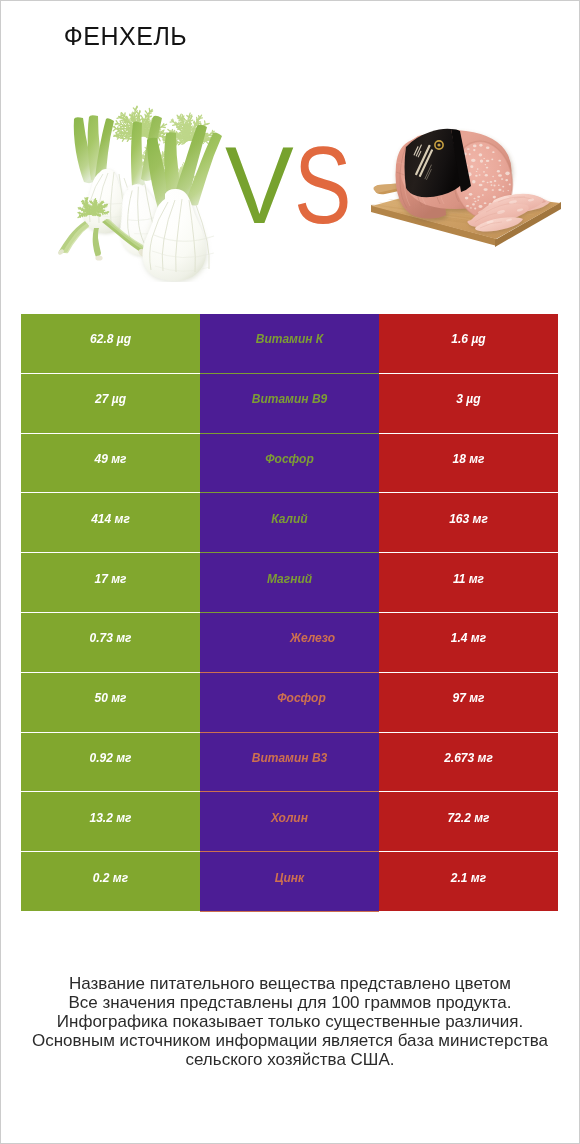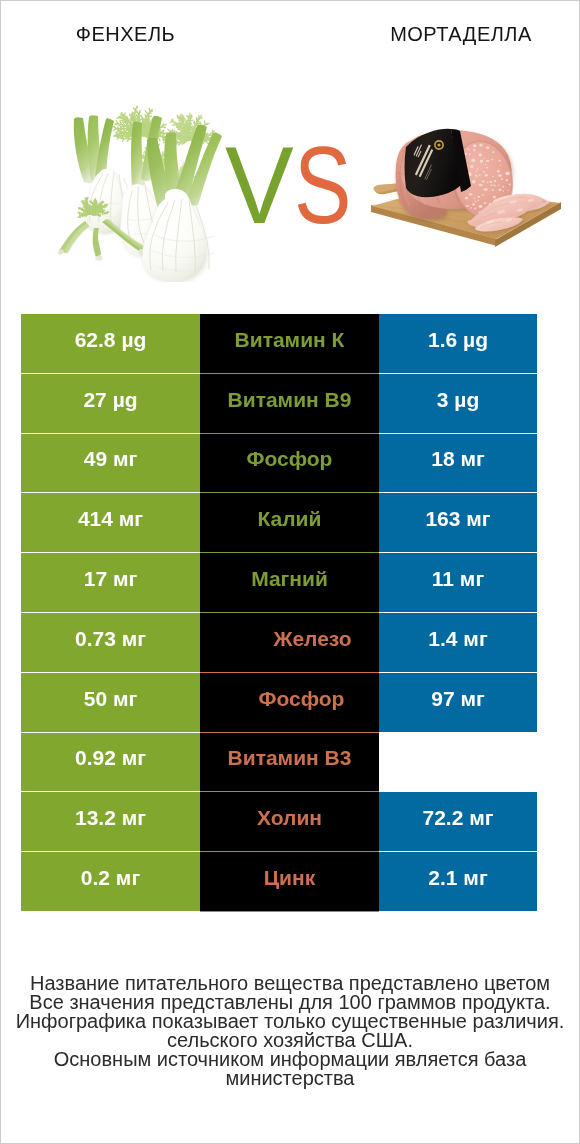--- a/index.html
+++ b/index.html
@@ -1,45 +1,44 @@
 <!DOCTYPE html>
 <html><head>
 <meta charset="utf-8">
 <title>Infographic</title>
 <style>
   html,body{margin:0;padding:0;}
   body{width:580px;height:1144px;background:#ffffff;font-family:"Liberation Sans",sans-serif;-webkit-font-smoothing:antialiased;}
   .page{position:relative;width:580px;height:1144px;background:#fff;overflow:hidden;}
   .page-border{position:absolute;left:0;top:0;width:578px;height:1142px;border:1px solid #cccccc;pointer-events:none;}
   .hdr{position:absolute;top:0;left:0;width:580px;height:300px;}
-  .title{position:absolute;top:24px;font-size:20px;letter-spacing:0.5px;color:#141414;text-align:center;font-weight:400;line-height:1;}
+  .title{position:absolute;top:24px;font-size:25px;letter-spacing:0.5px;color:#141414;text-align:center;font-weight:400;line-height:1;}
   .title-l{left:0;width:251px;}
   .title-r{left:342px;width:238px;}
   .vs{position:absolute;left:225px;top:141px;width:140px;height:100px;font-weight:400;font-family:"Liberation Sans",sans-serif;}
   .vs-v{position:absolute;left:0;top:0;font-size:109px;line-height:88px;color:#77a22e;display:block;transform:scaleX(0.945);transform-origin:left top;}
   .vs-s{position:absolute;left:69px;top:0;font-size:109px;line-height:88px;color:#e1693f;display:block;transform:scaleX(0.79);transform-origin:left top;}
   .pic{position:absolute;}
   .pic-l{left:55px;top:96px;width:170px;height:186px;}
   .pic-r{left:368px;top:100px;width:200px;height:160px;}
   .table{position:absolute;left:21px;top:314px;width:537px;}
   .row{display:flex;height:59.8px;}
-  .cell{display:flex;align-items:center;justify-content:center;font-size:21px;font-weight:700;line-height:1;padding-bottom:8px;box-sizing:border-box;}
+  .cell{display:flex;align-items:center;justify-content:center;font-size:12px;font-weight:700;line-height:1;padding-bottom:8px;box-sizing:border-box;font-style:italic;}
   .c-left{width:179px;background:#81a72e;color:#fff;border-bottom:1px solid #fff;}
-  .c-mid{width:179px;background:#000000;border-bottom:1px solid currentColor;}
-  .c-right{width:158px;background:#0369a1;color:#fff;border-bottom:1px solid #fff;}
-  .foot{position:absolute;left:0;top:974px;width:580px;text-align:center;font-size:20px;color:#2b2b2b;line-height:19px;}
+  .c-mid{width:179px;background:#4c1d95;border-bottom:1px solid currentColor;}
+  .c-right{width:179px;background:#b91c1c;color:#fff;border-bottom:1px solid #fff;}
+  .foot{position:absolute;left:0;top:974px;width:580px;text-align:center;font-size:17px;color:#2b2b2b;line-height:19px;}
 </style>
 </head>
 <body>
 
 <div class="page">
   <div class="page-border"></div>
   <div class="hdr">
     <div class="title title-l">ФЕНХЕЛЬ</div>
-    <div class="title title-r">МОРТАДЕЛЛА</div>
     <div class="pic pic-l">
 <svg viewBox="0 0 170 186" width="170" height="186">
 <defs>
 <linearGradient id="sgA" x1="0" y1="0" x2="1" y2="0">
 <stop offset="0" stop-color="#c8dba1"></stop>
               <stop offset="0.16" stop-color="#a8c76f"></stop>
               <stop offset="0.45" stop-color="#92ba55"></stop>
               <stop offset="0.76" stop-color="#a6c670"></stop>
               <stop offset="1" stop-color="#cbdda4"></stop>
 </linearGradient>
@@ -1671,32 +1670,33 @@
         <div class="cell c-right">1.4 мг</div>
       </div>
       <div class="row">
         <div class="cell c-left">50 мг</div>
         <div class="cell c-mid" style="color: rgb(205, 112, 79); padding-left: 24px;">Фосфор</div>
         <div class="cell c-right">97 мг</div>
       </div>
       <div class="row">
         <div class="cell c-left">0.92 мг</div>
         <div class="cell c-mid" style="color: rgb(205, 112, 79);">Витамин B3</div>
+        <div class="cell c-right">2.673 мг</div>
       </div>
       <div class="row">
         <div class="cell c-left">13.2 мг</div>
         <div class="cell c-mid" style="color: rgb(205, 112, 79);">Холин</div>
         <div class="cell c-right">72.2 мг</div>
       </div>
       <div class="row">
         <div class="cell c-left">0.2 мг</div>
         <div class="cell c-mid" style="color: rgb(205, 112, 79);">Цинк</div>
         <div class="cell c-right">2.1 мг</div>
       </div>
     </div>
   <div class="foot">
       <div>Название питательного вещества представлено цветом</div>
       <div>Все значения представлены для 100 граммов продукта.</div>
       <div>Инфографика показывает только существенные различия.</div>
+      <div>Основным источником информации является база министерства</div>
       <div>сельского хозяйства США.</div>
-      <div>Основным источником информации является база министерства</div>
     </div>
 </div>
 
 </body></html>

